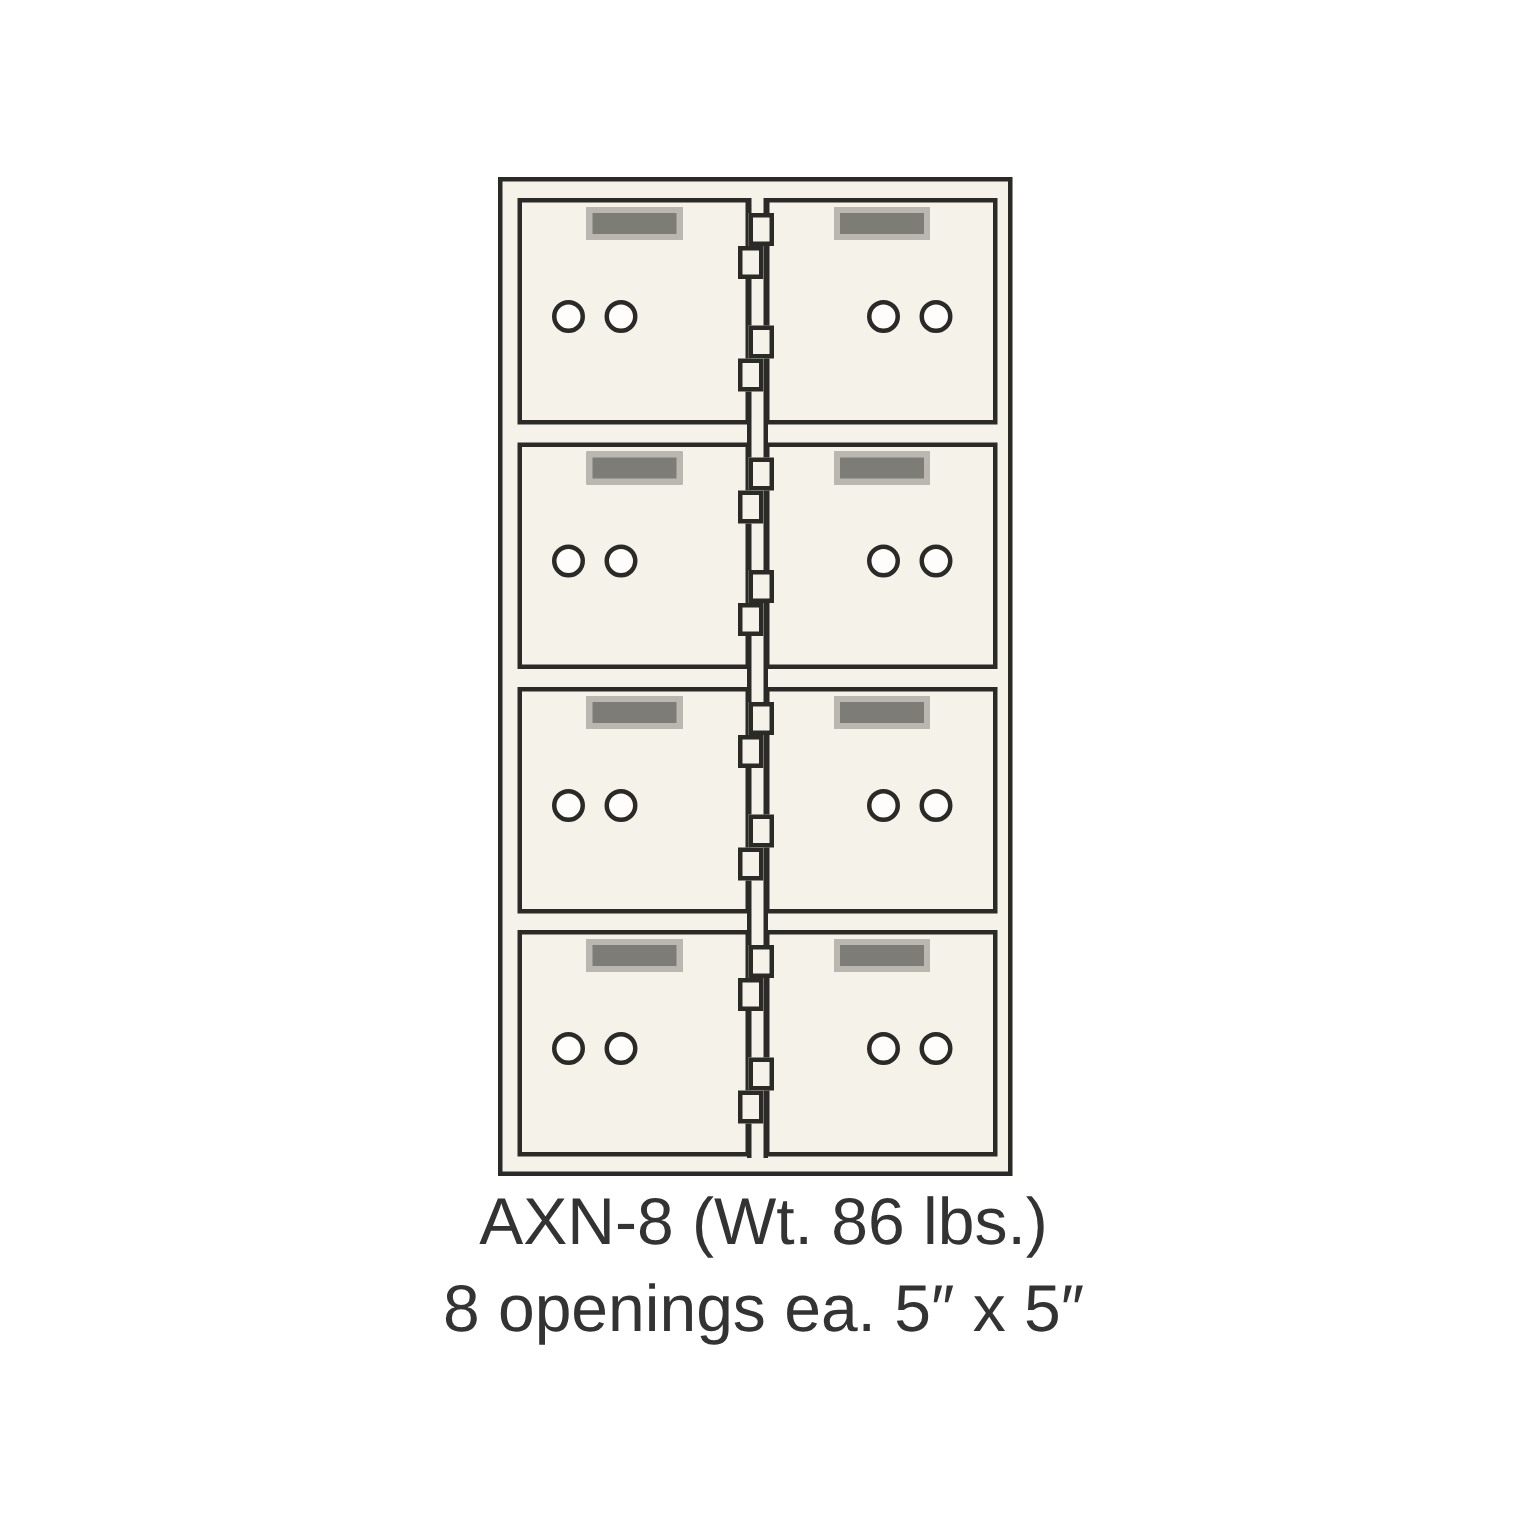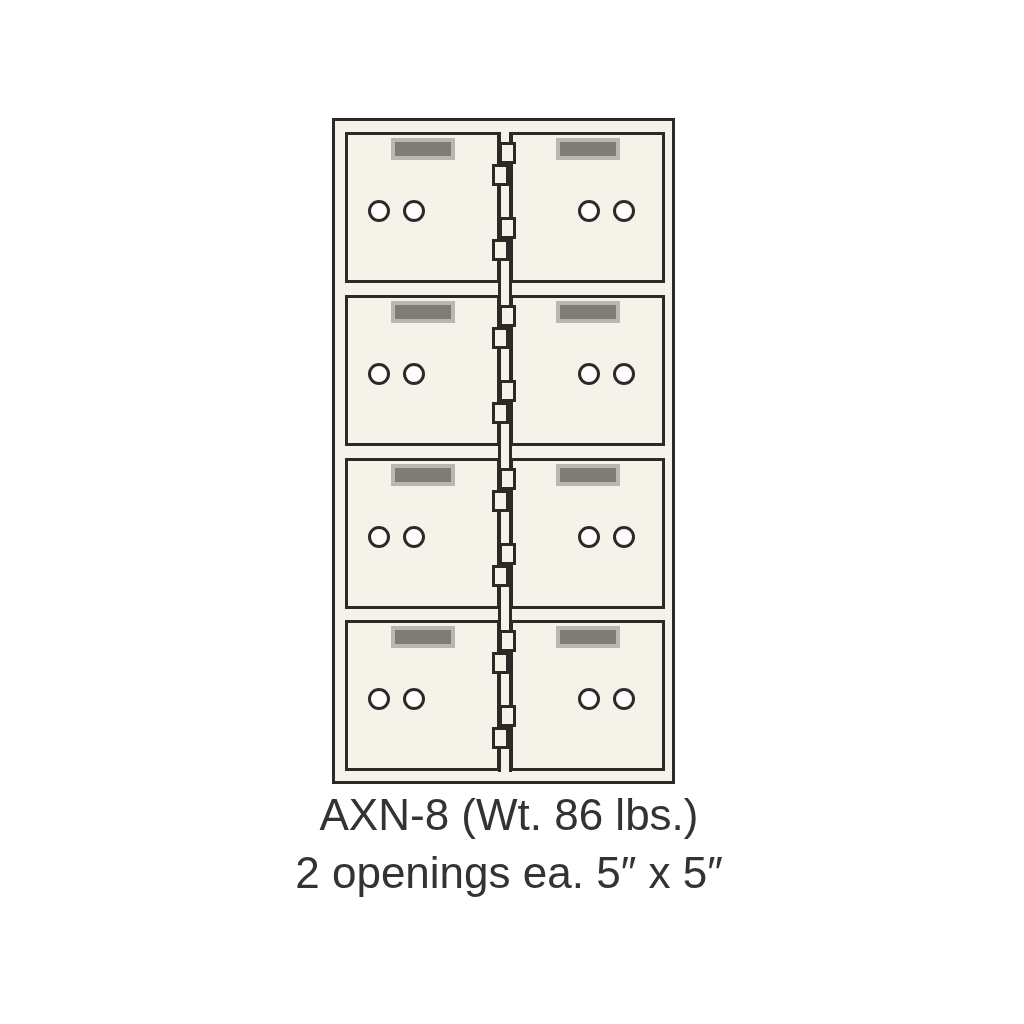--- a/index.html
+++ b/index.html
@@ -159,16 +159,16 @@
       <span class="knuckle k1"></span>
       <span class="knuckle k2"></span>
       <span class="knuckle k3"></span>
       <span class="knuckle k4"></span>
     </div>
 
   </div>
 
   <div class="caption">
     <div>AXN-8 (Wt. 86 lbs.)</div>
-    <div>2 openings ea. 5″ x 5″</div>
+    <div>8 openings ea. 5″ x 5″</div>
   </div>
 
 </div>
 
 </body></html>

